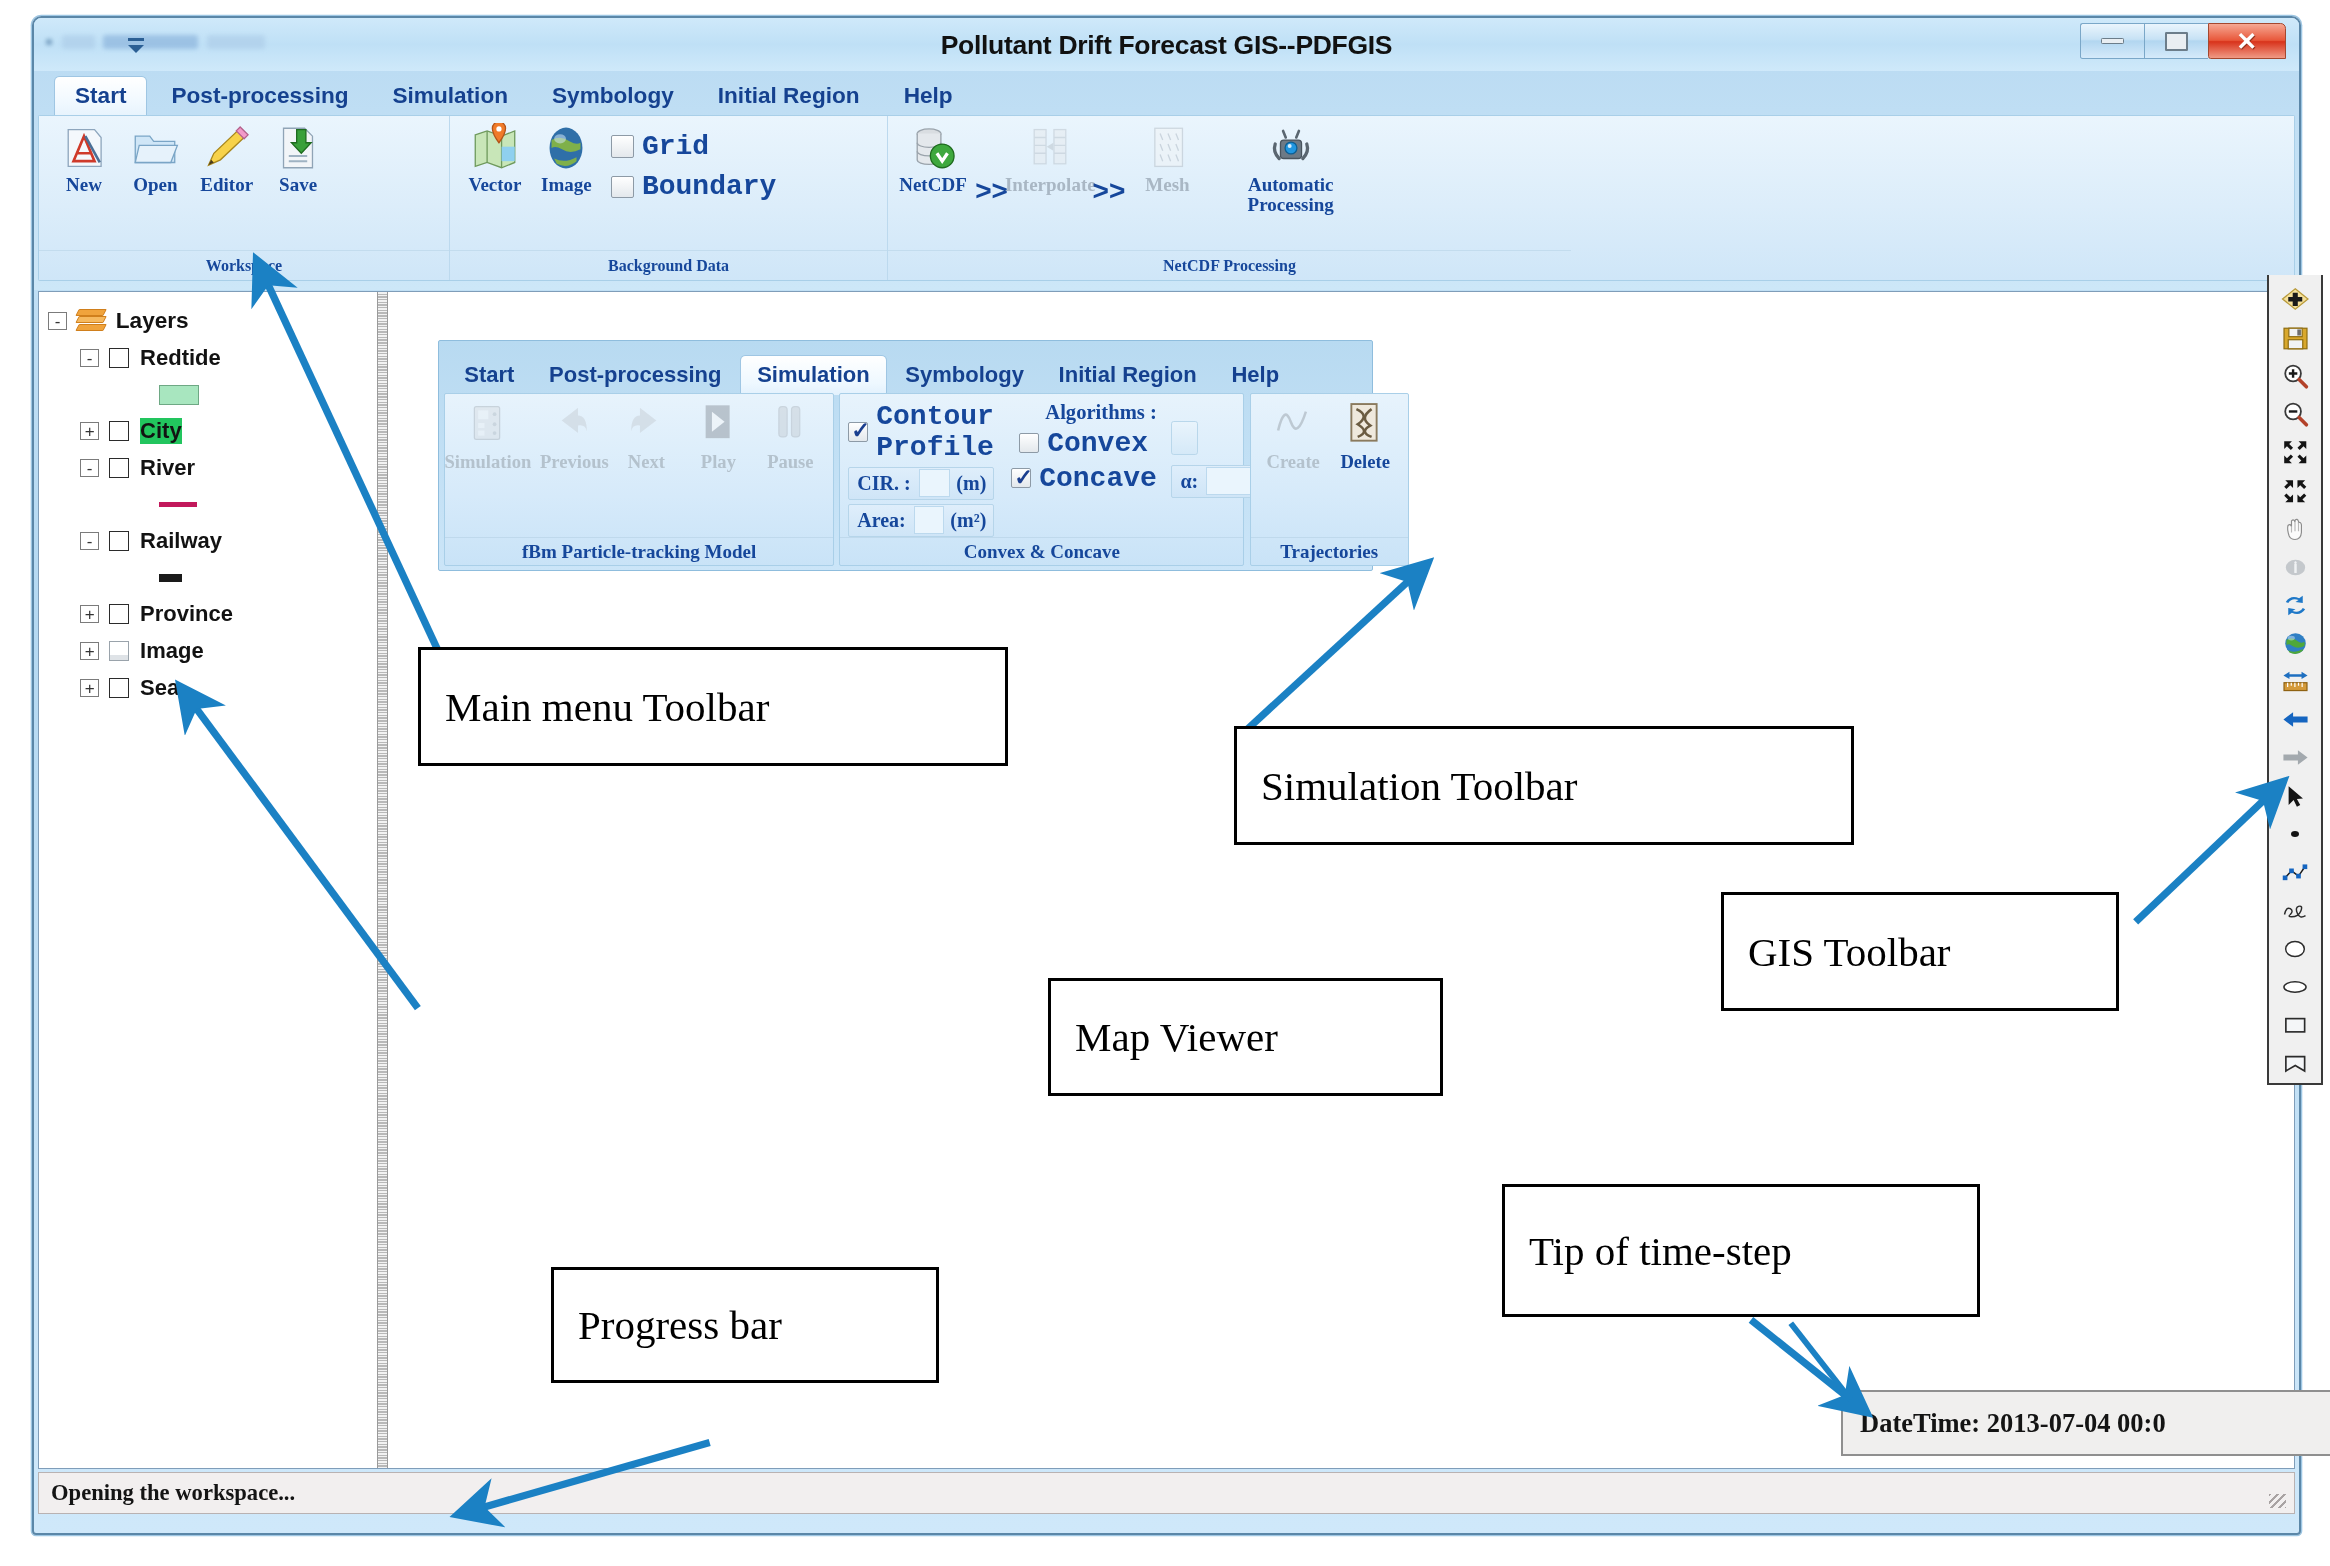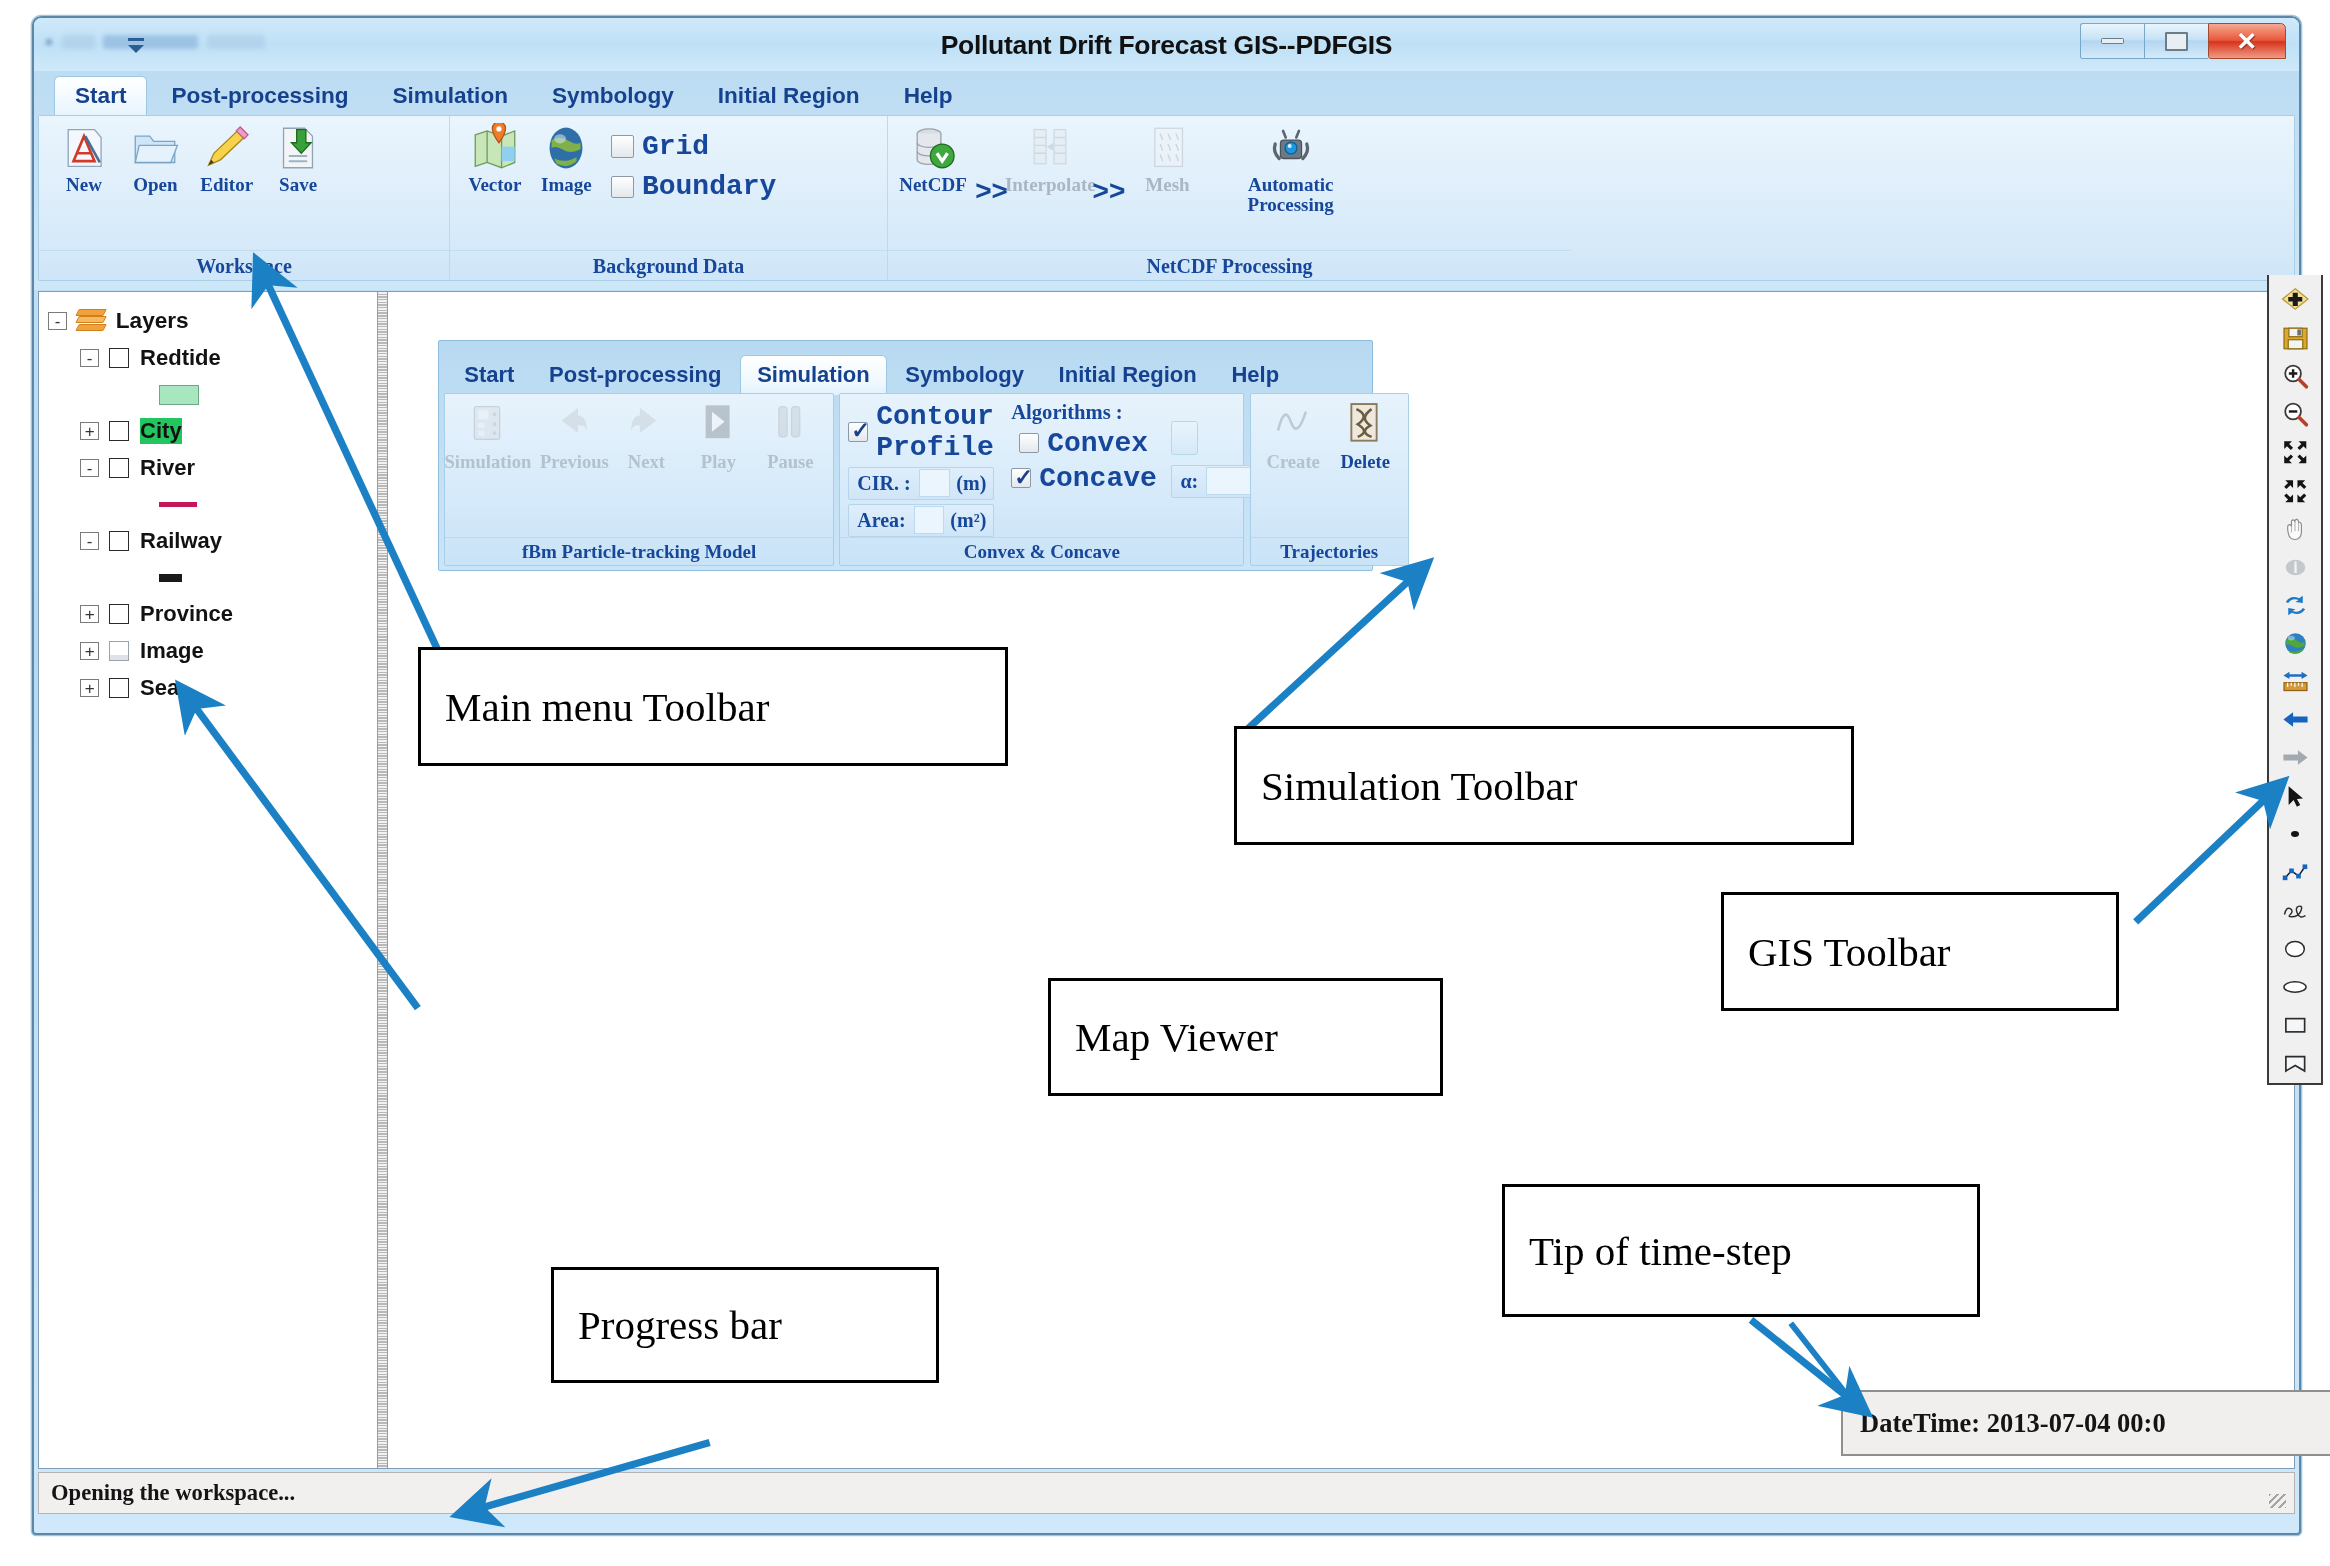--- a/index.html
+++ b/index.html
@@ -91,21 +91,21 @@
     position:absolute; left:4px; right:4px; top:44px; height:166px;
     background:linear-gradient(180deg,#eaf5fd 0%,#dcedfa 55%,#cfe6f8 100%);
     border:1.3px solid #a9cfe8; border-radius:1.3px;
     display:flex;
   }
   .rgroup { position:relative; height:100%; border-right:1.3px solid #bcd9ee; display:flex; flex-direction:column; }
   .rgroup:last-child { border-right:none; }
   .rgroup-items { flex:1; display:flex; align-items:flex-start; padding:6.6px 9.3px 0 9.3px; }
   .rgroup-title {
     height:30.5px; line-height:30.5px; text-align:center;
-    font-family:"Liberation Serif", serif; font-size:20px; font-weight:700; color:#16479b;
+    font-family:"Liberation Serif", serif; font-size:16px; font-weight:700; color:#16479b;
     border-top:0.7px solid #c3dcee; position:relative;
   }
 
   .ritem { display:flex; flex-direction:column; align-items:center; width:66px; margin:0 2.7px; }
   .ritem .lbl {
     font-family:"Liberation Serif", serif; font-size:19px; font-weight:700; color:#16479b;
     margin-top:2.7px; text-align:center; line-height:1.05;
   }
   .ritem.dis .lbl { color:#a9b7c4; }
   .ico { width:50px; height:50px; position:relative; }
@@ -589,21 +589,21 @@
                 <rect x="42" y="12" width="13" height="48" rx="5" fill="#c4cbd2" stroke="#aab2ba" stroke-width="2"></rect>
               </svg>
             </div>
             <div class="lbl2">Pause</div>
           </div>
         </div>
         <div class="g2-title">fBm Particle-tracking Model</div>
       </div>
 
       <div class="g2" style="width:405px">
-        <div class="g2-items" style="padding:5.3px 6.6px 0 8px;">
+        <div class="g2-items" style="padding:5.3px 6.6px 0 8px;text-align:right;">
           <div style="width:226px;">
             <div class="chkline" style="margin:1.3px 0 0 0;">
               <span class="cbox checked" style="width:20px;height:20px;"></span>
               <span class="chklbl">Contour Profile</span>
             </div>
             <div class="fieldrow">
               <span class="fieldlbl">CIR. :</span>
               <span class="fieldbox"></span>
               <span class="fieldunit">(m)</span>
             </div>

